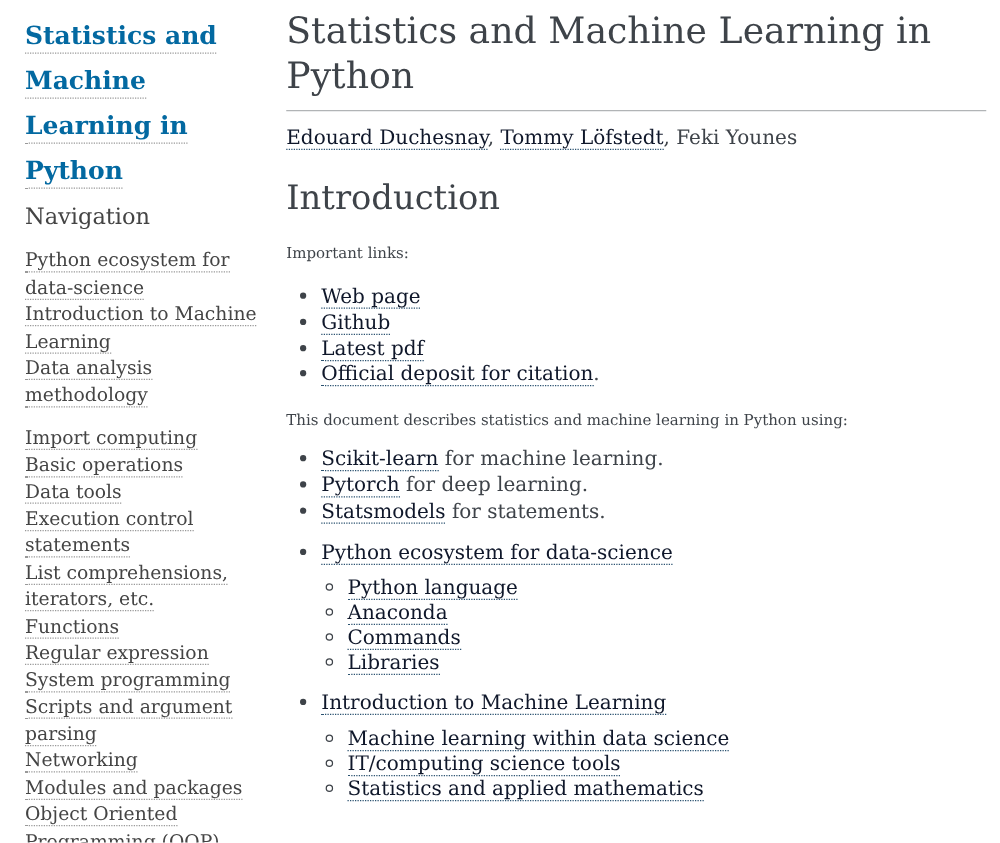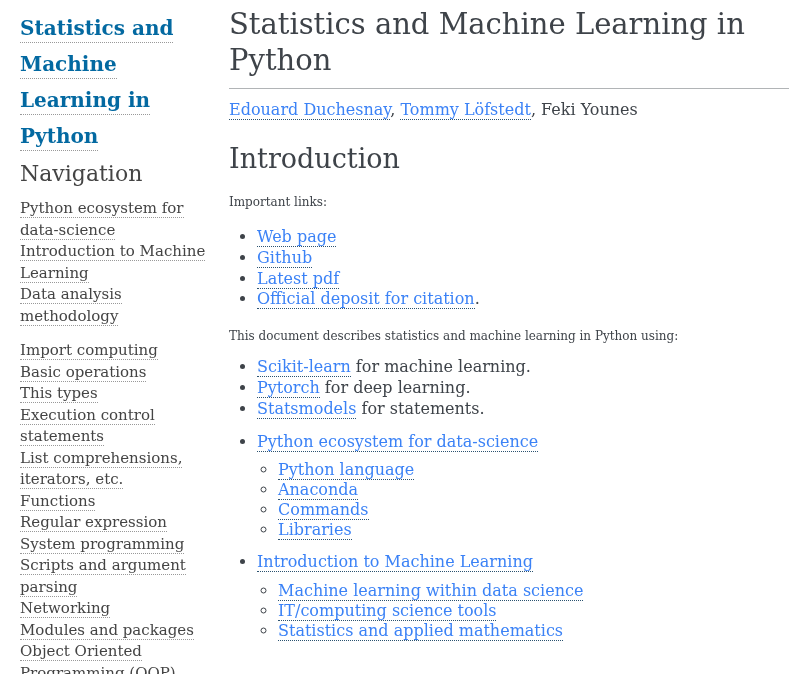--- a/index.html
+++ b/index.html
@@ -13,21 +13,21 @@
 
   
   .sidebar { position: absolute; left: 20px; top: 0; width: 200px; }
   .sb-title {
     font-size: 20px; line-height: 36px; font-weight: bold;
     margin: 10px 0 0 0;
   }
   .sb-title a { color: #0369a1; text-decoration: none; }
   .sb-title a span { border-bottom: 1px dotted #999999; padding-bottom: 2px; }
   .sb-nav-heading {
-    font-size: 22px; font-weight: normal; color: #444444;
+    font-size: 18px; font-weight: normal; color: #444444;
     margin: 8px 0 0 0; line-height: 24px;
   }
   .sidebar nav ul {
     list-style: none; margin: 12px 0 0 0; padding: 0;
     font-size: 15px; line-height: 21.5px;
   }
   .sidebar nav ul + ul { margin-top: 13px; }
   .sidebar nav li { margin: 0; padding: 0; }
   a.sb-link {
     color: #444444; text-decoration: none;
@@ -41,21 +41,21 @@
     margin: 6px 0 0 0; padding-bottom: 10px;
     border-bottom: 1px solid #B1B4B6;
   }
   .authors { font-size: 16px; margin: 10px 0 0 0; line-height: 21px; }
   .section-title {
     font-size: 27px; font-weight: normal; line-height: 34px;
     margin: 22px 0 0 0;
   }
   .body-text { font-size: 12px; margin: 16px 0 0 0; line-height: 21px; }
   a.doc-link {
-    color: #3b82f6; text-decoration: none;
+    color: #0f172a; text-decoration: none;
     border-bottom: 1px dotted #2B5270;
   }
   ul.bullet-list {
     margin: 14px 0 0 0; padding: 0 0 0 28px;
     font-size: 16px; line-height: 20.8px; list-style: disc;
   }
   ul.bullet-list li { margin: 0; padding: 0; }
   ul.topics { margin-top: 10px; }
   ul.topics > li:nth-child(n+4) { margin-top: 12px; }
   ul.sub-list {
@@ -75,21 +75,21 @@
     <h3 class="sb-nav-heading">Navigation</h3>
     <nav id="sidebar-nav">
         <ul>
           <li><a class="sb-link" href="#">Python ecosystem for data-science</a></li>
           <li><a class="sb-link" href="#">Introduction to Machine Learning</a></li>
           <li><a class="sb-link" href="#">Data analysis methodology</a></li>
         </ul>
         <ul>
           <li><a class="sb-link" href="#">Import computing</a></li>
           <li><a class="sb-link" href="#">Basic operations</a></li>
-          <li><a class="sb-link" href="#">This types</a></li>
+          <li><a class="sb-link" href="#">Data tools</a></li>
           <li><a class="sb-link" href="#">Execution control statements</a></li>
           <li><a class="sb-link" href="#">List comprehensions, iterators, etc.</a></li>
           <li><a class="sb-link" href="#">Functions</a></li>
           <li><a class="sb-link" href="#">Regular expression</a></li>
           <li><a class="sb-link" href="#">System programming</a></li>
           <li><a class="sb-link" href="#">Scripts and argument parsing</a></li>
           <li><a class="sb-link" href="#">Networking</a></li>
           <li><a class="sb-link" href="#">Modules and packages</a></li>
           <li><a class="sb-link" href="#">Object Oriented Programming (OOP)</a></li>
         </ul>

